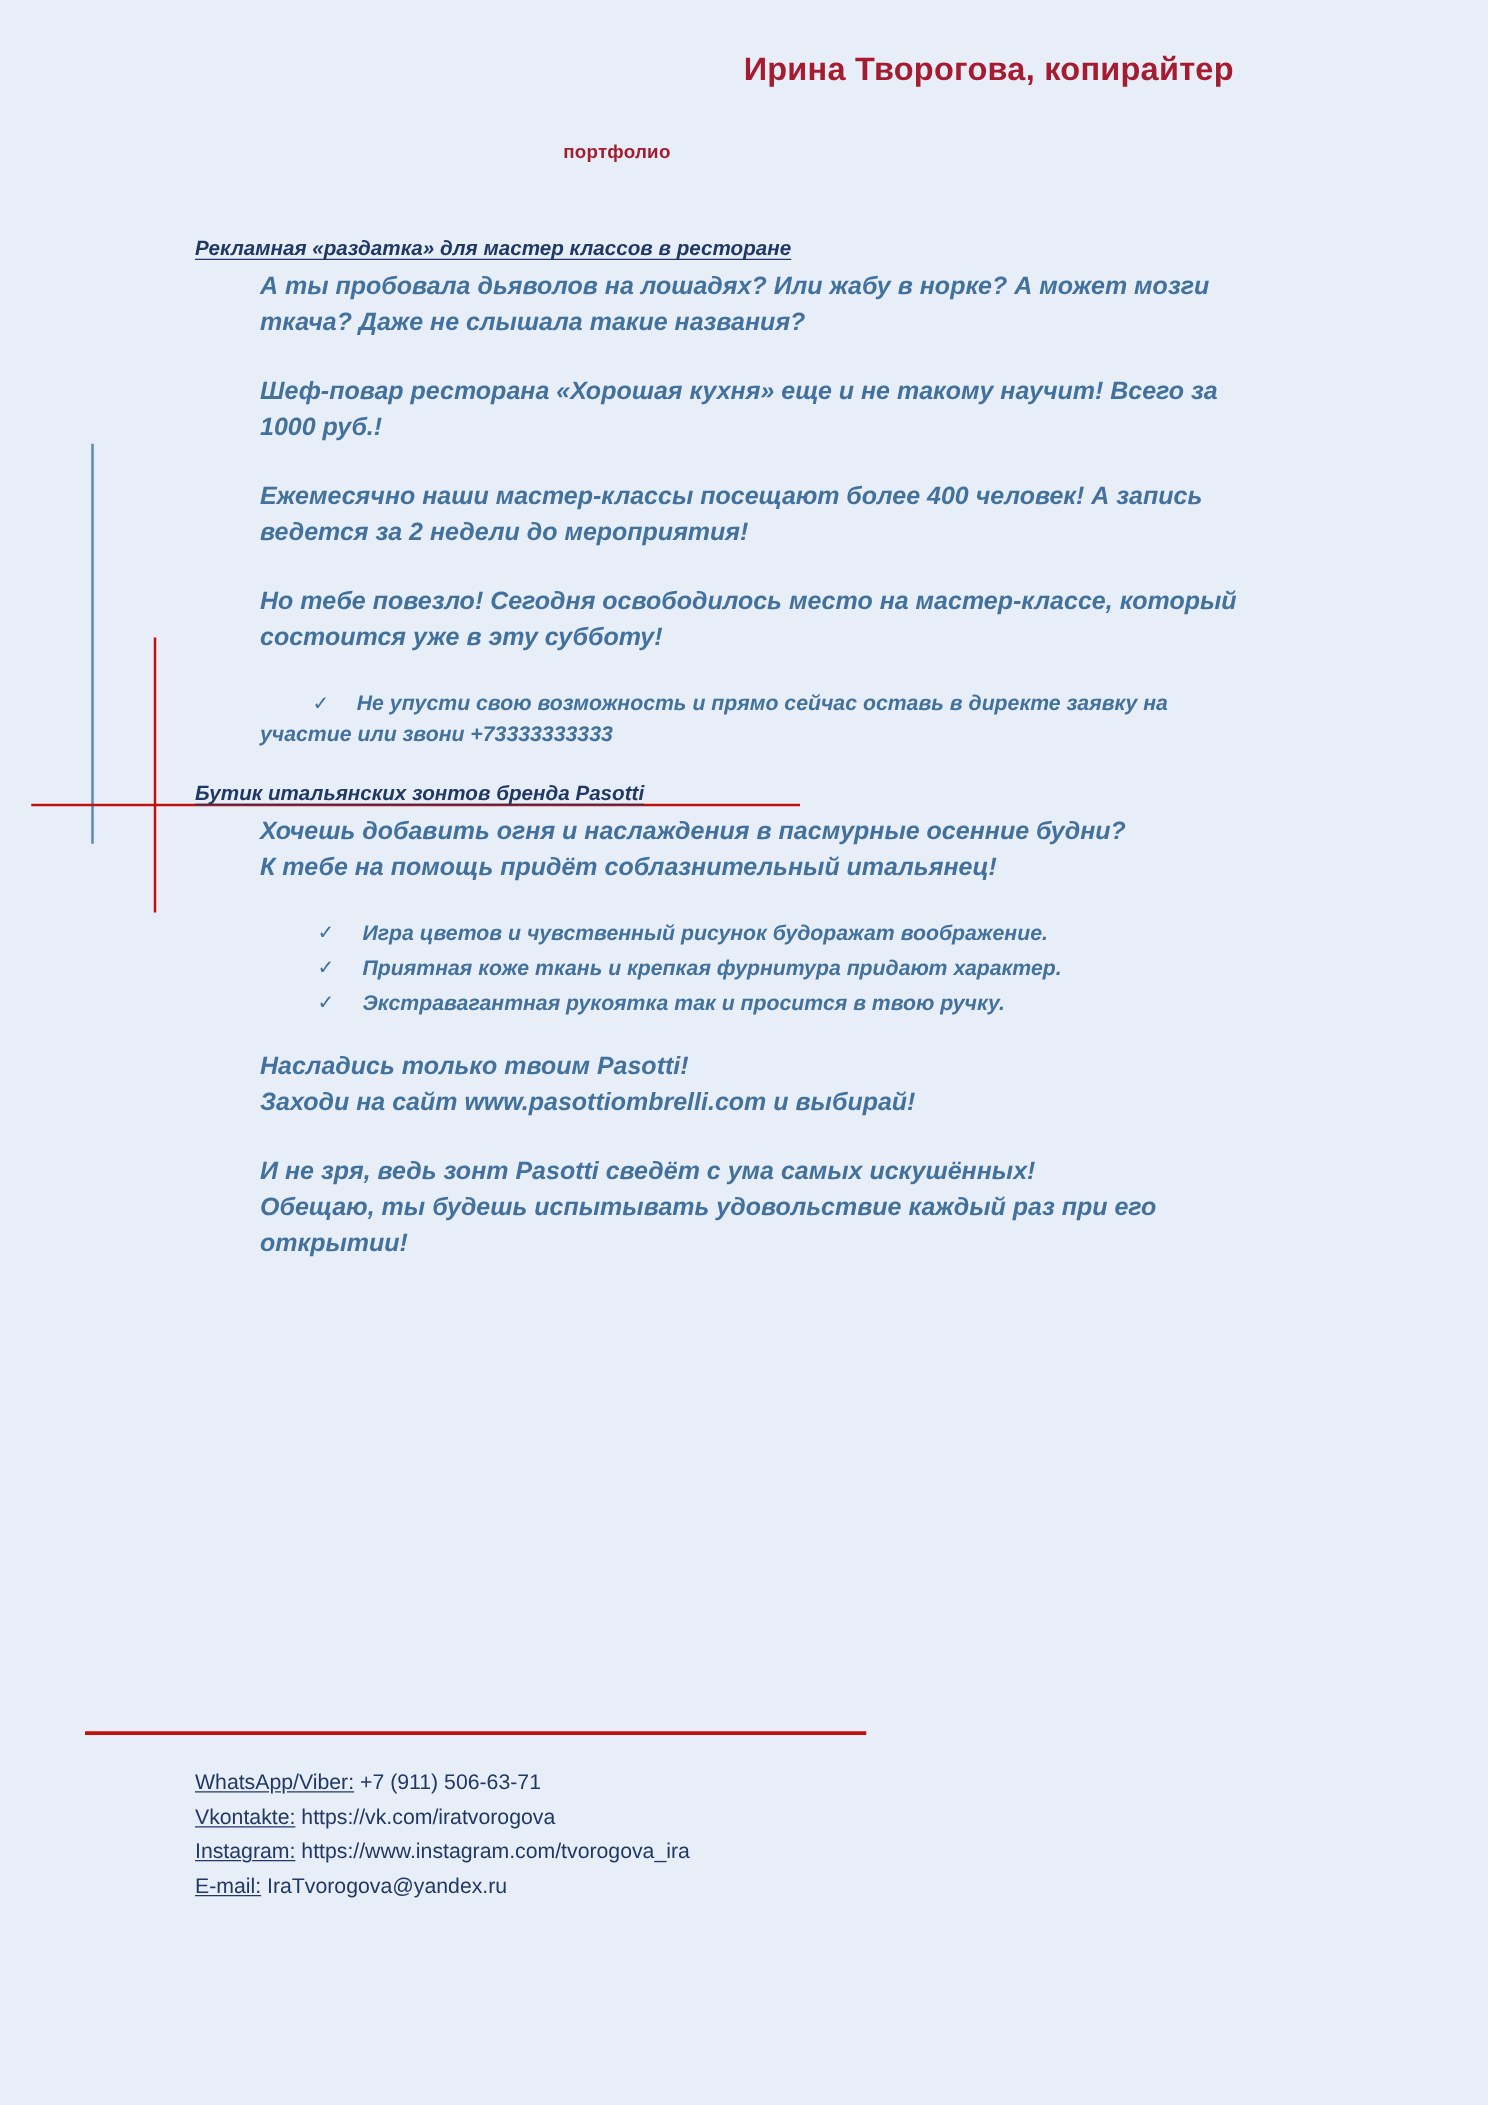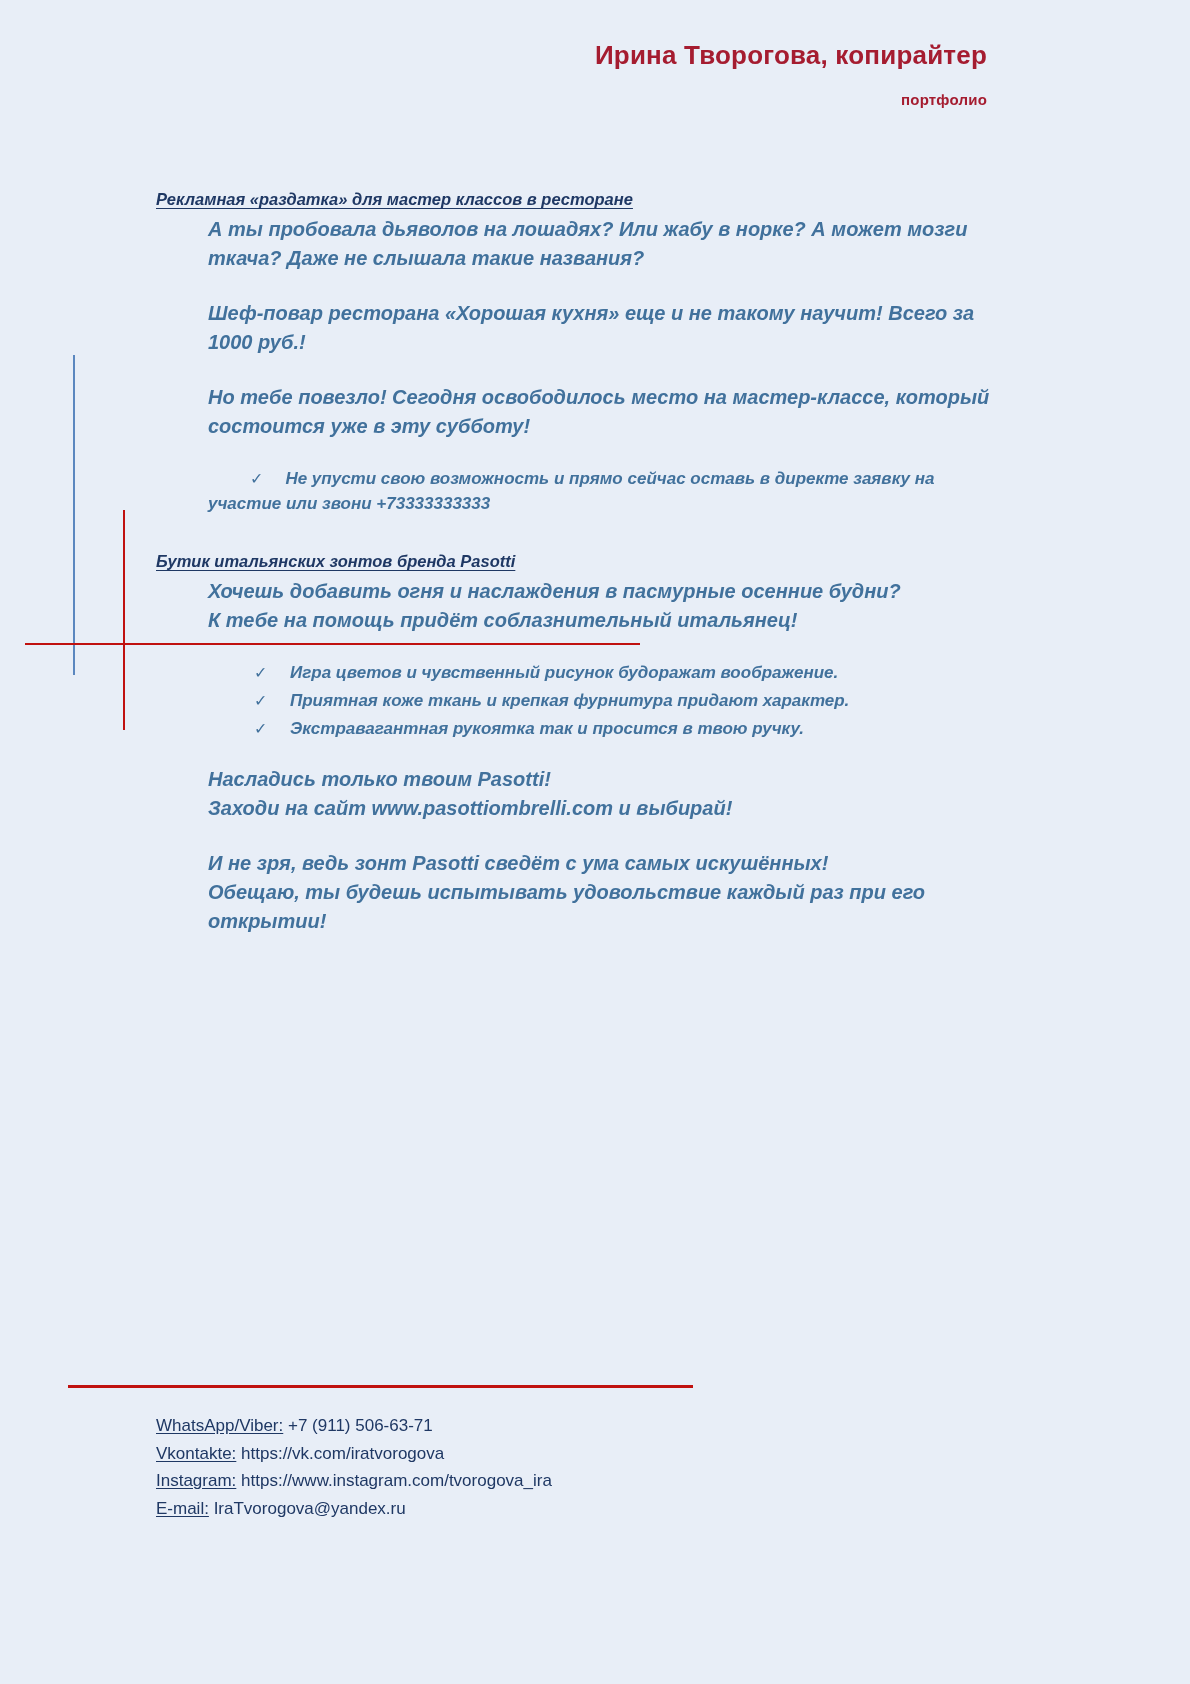--- a/index.html
+++ b/index.html
@@ -34,22 +34,23 @@
     color: #a51c30;
     font-size: 26px;
     font-weight: bold;
     letter-spacing: 0.2px;
     line-height: 1.2;
   }
   .header-sub {
     color: #a51c30;
     font-size: 15px;
     font-weight: bold;
-    margin-top: 20px;
+    margin-top: 42px;
     letter-spacing: 0.2px;
+    text-align: center;
   }
 
   
   .deco-blue-vline {
     position: absolute;
     left: 73px;
     top: 355px;
     width: 2px;
     height: 320px;
     background: #5b87bf;
@@ -129,21 +130,21 @@
     font-size: 16px;
   }
 
   
   .hang-bullet {
     color: #41719c;
     font-size: 17px;
     font-weight: bold;
     font-style: italic;
     line-height: 1.45;
-    margin: 0 0 36px 0;
+    margin: 0 0 26px 0;
     position: relative;
     text-indent: 42px;
   }
   .hang-bullet .tick {
     font-weight: normal;
     font-style: normal;
     font-size: 16px;
     padding-right: 22px;
   }
 
@@ -200,20 +201,21 @@
   <div class="deco-red-vline"></div>
   <div class="deco-red-hline"></div>
 
   <div class="content">
 
     <div class="section section-one">
       <div class="section-heading">Рекламная «раздатка» для мастер классов в ресторане</div>
       <div class="section-body">
         <p class="para">А ты пробовала дьяволов на лошадях? Или жабу в норке? А может мозги ткача? Даже не слышала такие названия?</p>
         <p class="para">Шеф-повар ресторана «Хорошая кухня» еще и не такому научит! Всего за 1000 руб.!</p>
+        <p class="para">Ежемесячно наши мастер-классы посещают более 400 человек! А запись ведется за 2 недели до мероприятия!</p>
         <p class="para">Но тебе повезло! Сегодня освободилось место на мастер-классе, который состоится уже в эту субботу!</p>
         <p class="hang-bullet"><span class="tick">✓</span><span>Не упусти свою возможность и прямо сейчас оставь в директе заявку на участие или звони +73333333333</span></p>
       </div>
     </div>
 
     <div class="section section-two">
       <div class="section-heading">Бутик итальянских зонтов бренда Pasotti</div>
       <div class="section-body">
         <p class="para">
           <span>Хочешь добавить огня и наслаждения в пасмурные осенние будни?</span><br>

